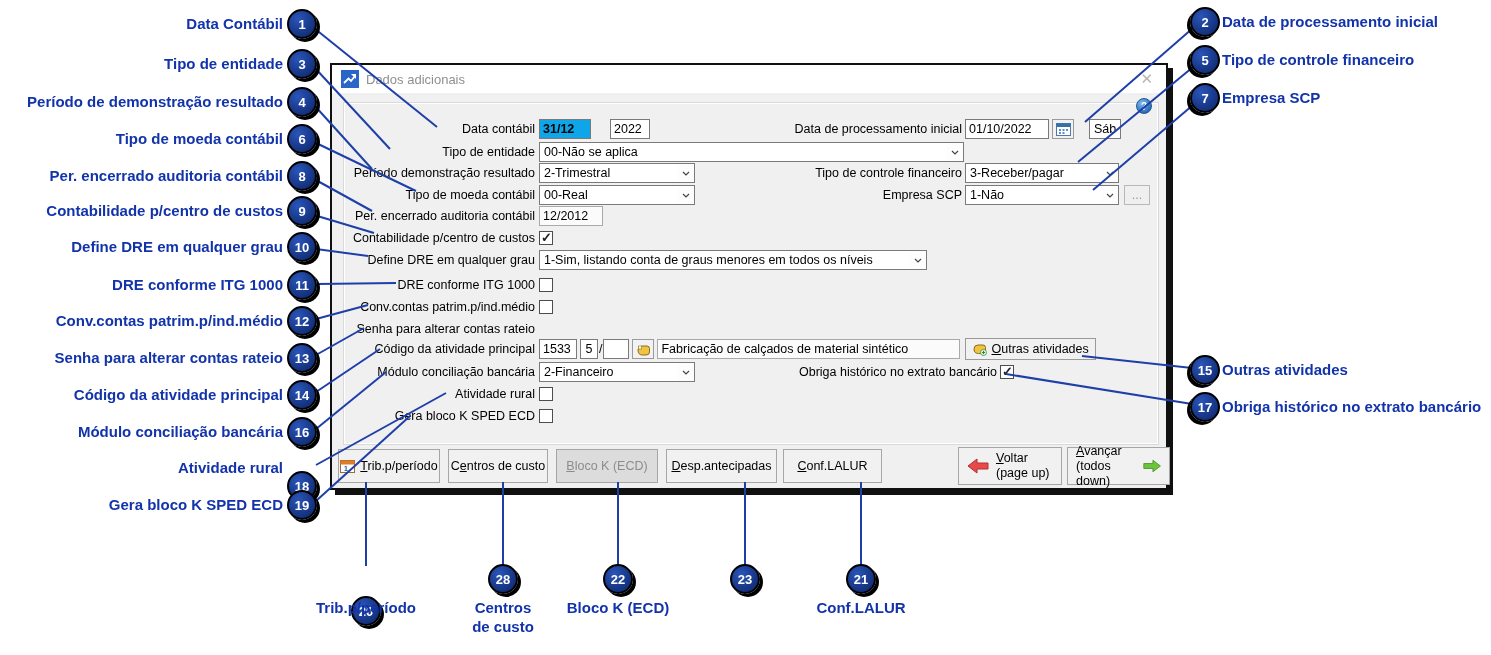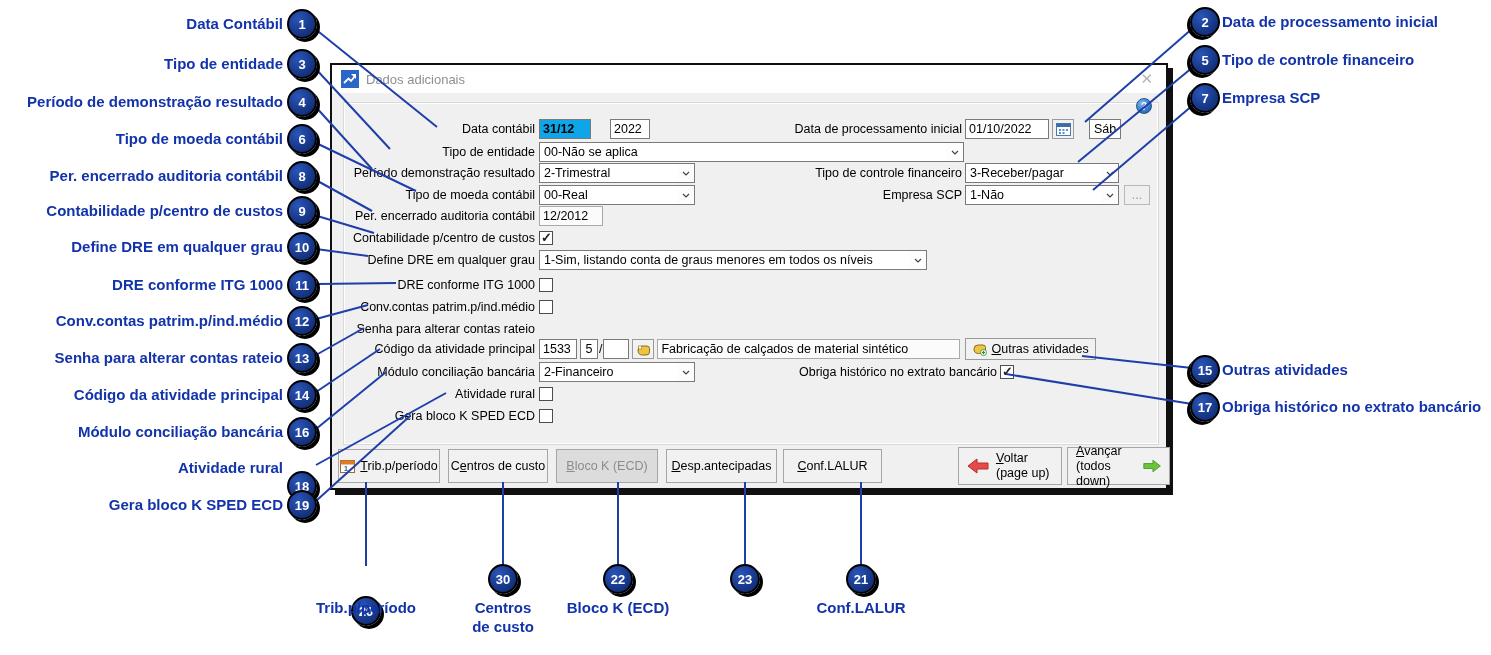--- a/index.html
+++ b/index.html
@@ -368,21 +368,21 @@
   <div class="callout shadow-bl" style="left:1190px;top:83px">7</div>
   <div class="cl-label" style="left:1222px;top:88px">Empresa SCP</div>
   <div class="callout shadow-bl" style="left:1190px;top:355px">15</div>
   <div class="cl-label" style="left:1222px;top:360px">Outras atividades</div>
   <div class="callout shadow-bl" style="left:1190px;top:392px">17</div>
   <div class="cl-label" style="left:1222px;top:397px">Obriga histórico no extrato bancário</div>
 
   <div class="callout shadow-br" style="left:351px;top:596px">20</div>
   <div class="cl-label cl-bottom" style="left:291px;top:598px">
     <span>Trib.p/período</span><br><span></span></div>
-  <div class="callout shadow-br" style="left:488px;top:564px">30</div>
+  <div class="callout shadow-br" style="left:488px;top:564px">28</div>
   <div class="cl-label cl-bottom" style="left:428px;top:598px">
     <span>Centros</span><br><span>de custo</span></div>
   <div class="callout shadow-br" style="left:603px;top:564px">22</div>
   <div class="cl-label cl-bottom" style="left:543px;top:598px">
     <span>Bloco K (ECD)</span><br><span></span></div>
   <div class="callout shadow-br" style="left:730px;top:564px">23</div>
   <div class="callout shadow-br" style="left:846px;top:564px">21</div>
   <div class="cl-label cl-bottom" style="left:786px;top:598px">
     <span>Conf.LALUR</span><br><span></span></div>
 

